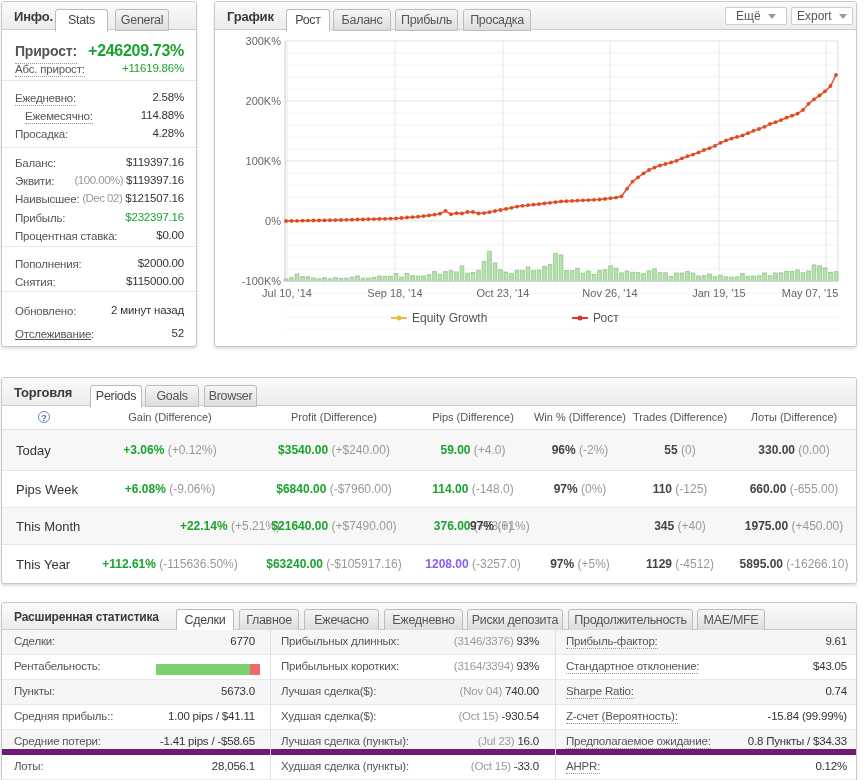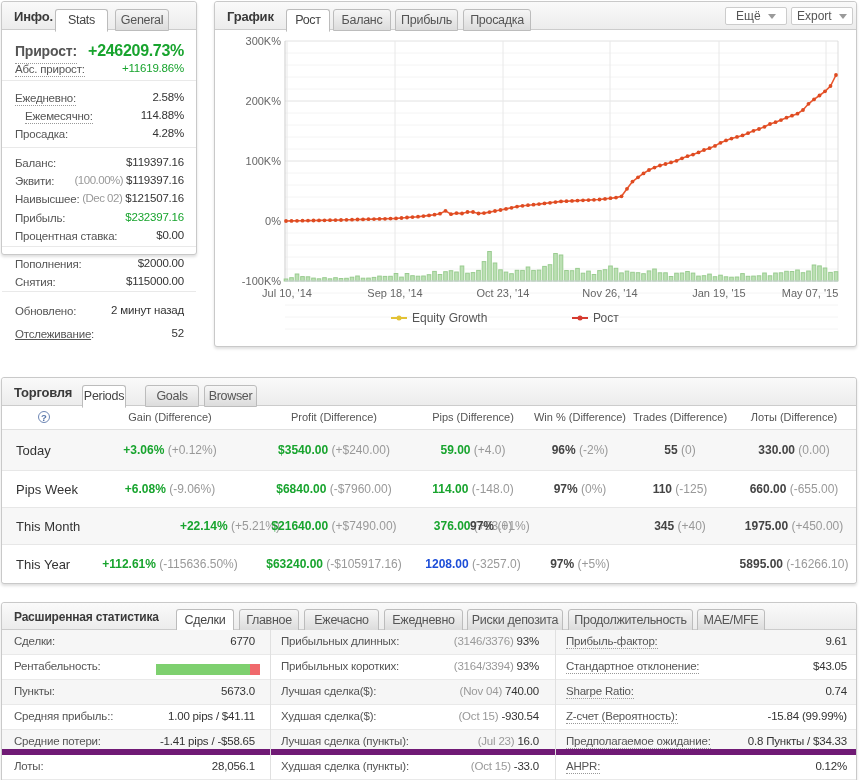--- a/index.html
+++ b/index.html
@@ -21,21 +21,21 @@
 .row{position:absolute;left:0;width:100%;}
 .sep{position:absolute;left:0;width:100%;border-top:1px solid #e9e9e9;}
 
 .btn{position:absolute;top:5px;width:62px;height:18px;line-height:17px;background:#fff;
  border:1px solid #ccc;border-radius:2px;font-size:12px;color:#555;text-align:center;}
 .tri{display:inline-block;width:0;height:0;border-left:4px solid transparent;
  border-right:4px solid transparent;border-top:5px solid #9a9a9a;margin-left:4px;vertical-align:1px}
 </style></head>
 <body>
 <div style="position:relative;width:863px;height:780px">
-<div class="panel" style="left:1px;top:1px;width:196px;height:254px">
+<div class="panel" style="left:1px;top:1px;width:196px;height:346px">
 <div class="phead">
 <span class="ptitle">Инфо.</span>
 <span class="tab on" style="left:53px;width:53px">Stats</span>
 <span class="tab" style="left:113px;width:54px">General</span>
 </div>
 <div style="position:relative">
 <div class="row" style="top:10px;height:22px;line-height:22px">
           <span style="position:absolute;left:13px;font-size:14px;font-weight:bold;color:#555;letter-spacing:-0.2px" class="dot">Прирост:</span>
           <span class="grn" style="position:absolute;right:12px;font-size:16px;font-weight:bold;letter-spacing:-0.3px">+246209.73%</span>
         </div>
@@ -346,21 +346,21 @@
 <text x="197" y="291">Equity Growth</text>
 <path d="M357 287H373" stroke="#d63a2f" stroke-width="2"></path>
           <circle cx="365" cy="287" r="2.5" fill="#d63a2f"></circle>
 <text x="378" y="291">Рост</text>
 </g>
 </svg>
 </div>
 <div class="panel" style="left:1px;top:377px;width:856px;height:207px">
 <div class="phead">
 <span class="ptitle">Торговля</span>
-<span class="tab on" style="left:80px;width:44px">Periods</span>
+<span class="tab on" style="left:88px;width:52px">Periods</span>
 <span class="tab" style="left:143px;width:54px">Goals</span>
 <span class="tab" style="left:202px;width:53px">Browser</span>
 </div>
 <div style="position:absolute;left:0;top:29px;width:100%;height:23px;border-bottom:1px solid #e0e0e0">
 <span style="position:absolute;left:36px;top:4px;width:12px;height:12px;border:1px solid #6e87b5;border-radius:50%;color:#5372a7;font-size:9.5px;line-height:12px;text-align:center;font-weight:bold">?</span>
 <span style="position:absolute;left:78px;width:180px;text-align:center;top:4px;font-size:11px;color:#555">Gain (Difference)</span>
 <span style="position:absolute;left:242px;width:180px;text-align:center;top:4px;font-size:11px;color:#555">Profit (Difference)</span>
 <span style="position:absolute;left:381px;width:180px;text-align:center;top:4px;font-size:11px;color:#555">Pips (Difference)</span>
 <span style="position:absolute;left:488px;width:180px;text-align:center;top:4px;font-size:11px;color:#555">Win % (Difference)</span>
 <span style="position:absolute;left:588px;width:180px;text-align:center;top:4px;font-size:11px;color:#555">Trades (Difference)</span>
@@ -390,22 +390,23 @@
 <span style="position:absolute;left:222px;width:220px;text-align:center;top:50%;transform:translateY(-50%);font-size:12px"><b style="color:#18a42e">$21640.00</b> <span class="gry">(+$7490.00)</span></span>
 <span style="position:absolute;left:361px;width:220px;text-align:center;top:50%;transform:translateY(-50%);font-size:12px"><b style="color:#18a42e">376.00</b> <span class="gry">(+93.0)</span></span>
 <span style="position:absolute;left:468px;width:220px;text-align:left;top:50%;transform:translateY(-50%);font-size:12px"><b style="color:#444">97%</b> <span class="gry">(+1%)</span></span>
 <span style="position:absolute;left:568px;width:220px;text-align:center;top:50%;transform:translateY(-50%);font-size:12px"><b style="color:#444">345</b> <span class="gry">(+40)</span></span>
 <span style="position:absolute;left:682px;width:220px;text-align:center;top:50%;transform:translateY(-50%);font-size:12px"><b style="color:#444">1975.00</b> <span class="gry">(+450.00)</span></span>
 </div>
 <div style="position:absolute;left:0;top:167px;width:100%;height:37px;background:#fff;">
 <span style="position:absolute;left:14px;top:50%;transform:translateY(-50%);font-size:13px;color:#333">This Year</span>
 <span style="position:absolute;left:58px;width:220px;text-align:center;top:50%;transform:translateY(-50%);font-size:12px"><b style="color:#18a42e">+112.61%</b> <span class="gry">(-115636.50%)</span></span>
 <span style="position:absolute;left:222px;width:220px;text-align:center;top:50%;transform:translateY(-50%);font-size:12px"><b style="color:#18a42e">$63240.00</b> <span class="gry">(-$105917.16)</span></span>
-<span style="position:absolute;left:361px;width:220px;text-align:center;top:50%;transform:translateY(-50%);font-size:12px"><b style="color:#1d4ed8">1208.00</b> <span class="gry">(-3257.0)</span></span>
+<span style="position:absolute;left:361px;width:220px;text-align:center;top:50%;transform:translateY(-50%);font-size:12px"><b style="color:#8b5cf6">1208.00</b> <span class="gry">(-3257.0)</span></span>
 <span style="position:absolute;left:468px;width:220px;text-align:center;top:50%;transform:translateY(-50%);font-size:12px"><b style="color:#444">97%</b> <span class="gry">(+5%)</span></span>
+<span style="position:absolute;left:568px;width:220px;text-align:center;top:50%;transform:translateY(-50%);font-size:12px"><b style="color:#444">1129</b> <span class="gry">(-4512)</span></span>
 <span style="position:absolute;left:682px;width:220px;text-align:center;top:50%;transform:translateY(-50%);font-size:12px"><b style="color:#444">5895.00</b> <span class="gry">(-16266.10)</span></span>
 </div>
 </div>
 <div class="panel" style="left:1px;top:602px;width:856px;height:190px;border-radius:3px 3px 0 0">
 <div class="phead" style="height:27px">
 <span class="ptitle" style="font-size:12px">Расширенная статистика</span>
 <span class="tab on" style="left:174px;width:58px;top:6px">Сделки</span>
 <span class="tab" style="left:237px;width:60px;top:6px">Главное</span>
 <span class="tab" style="left:302px;width:75px;top:6px">Ежечасно</span>
 <span class="tab" style="left:382px;width:79px;top:6px">Ежедневно</span>

